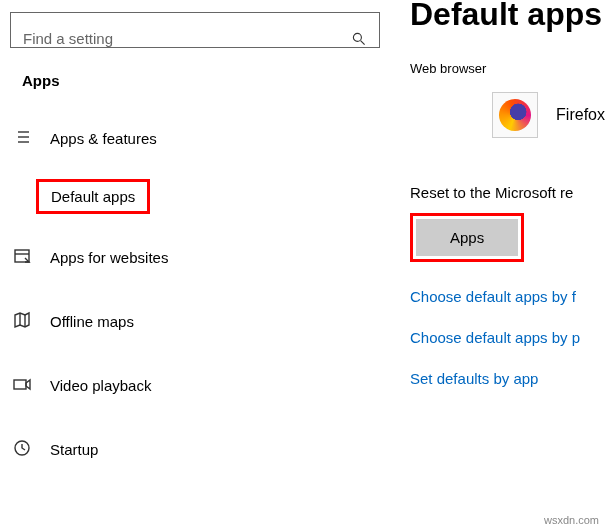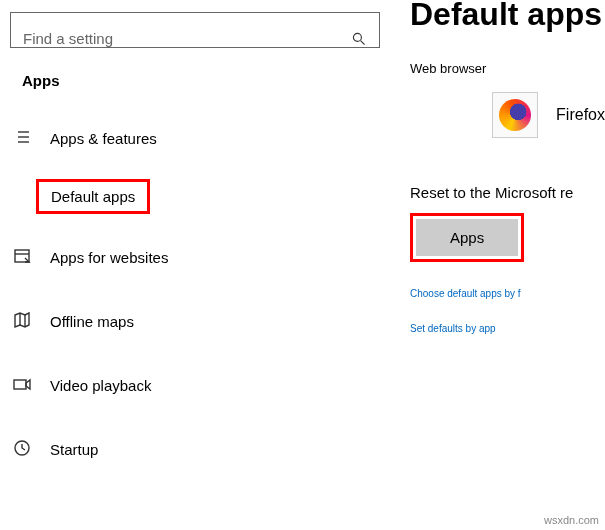--- a/index.html
+++ b/index.html
@@ -107,21 +107,21 @@
     }
     .reset-btn {
       background: #ccc;
       border: none;
       font-size: 15px;
       padding: 10px 34px;
       font-family: inherit;
     }
     .link {
       color: #0067c0;
-      font-size: 10px;
+      font-size: 15px;
       margin-bottom: 24px;
       white-space: nowrap;
       cursor: pointer;
     }
     .watermark {
       position: absolute;
       bottom: 4px;
       right: 6px;
       font-size: 11px;
       color: #888;
@@ -219,16 +219,17 @@
     <span>Firefox</span>
   </div>
 
   <div class="reset-text">Reset to the Microsoft re</div>
 
   <div class="reset-wrap">
     <button class="reset-btn">Apps</button>
   </div>
 
   <div class="link">Choose default apps by f</div>
+  <div class="link">Choose default apps by p</div>
   <div class="link">Set defaults by app</div>
 </div>
 
 <div class="watermark">wsxdn.com</div>
 
 </body></html>

